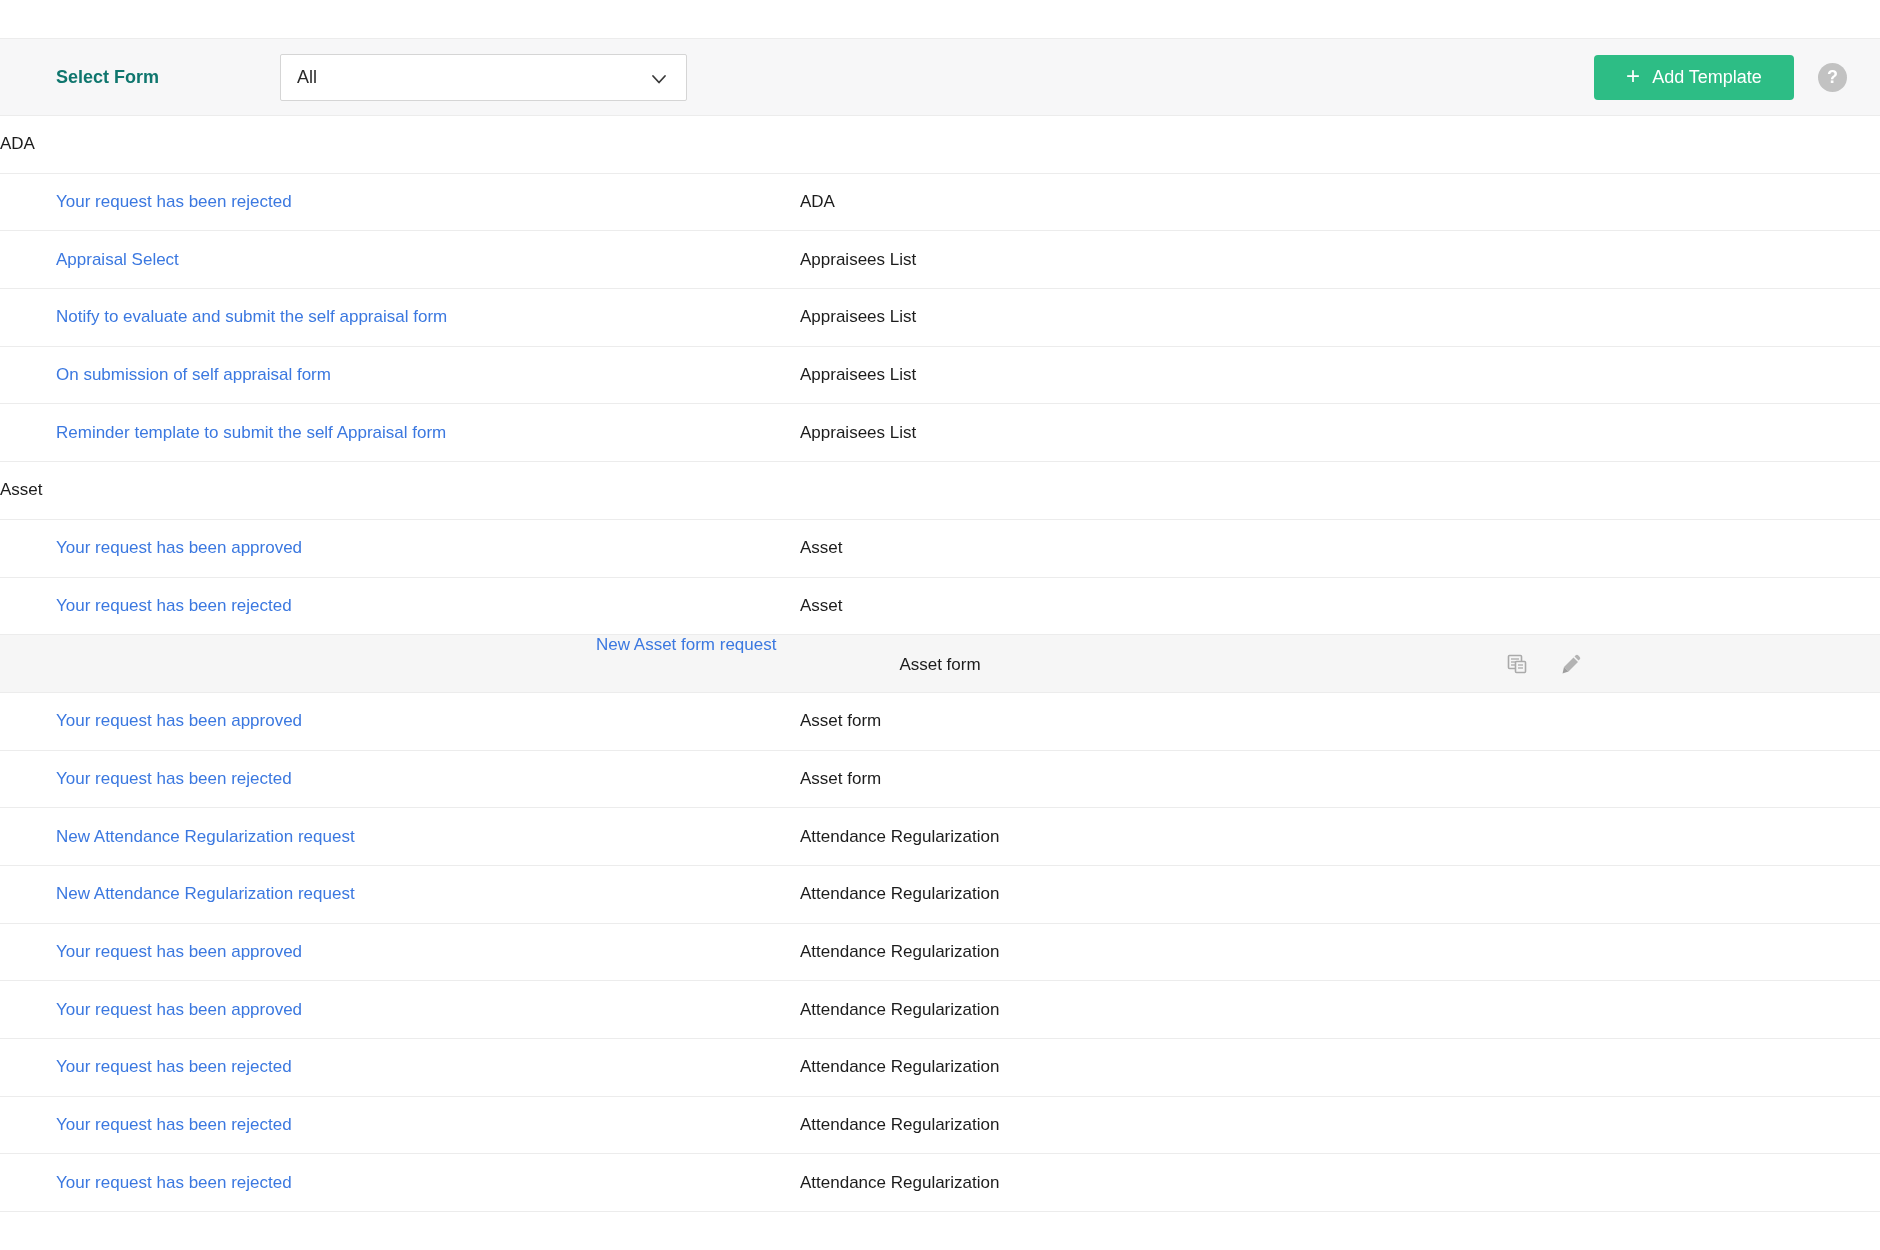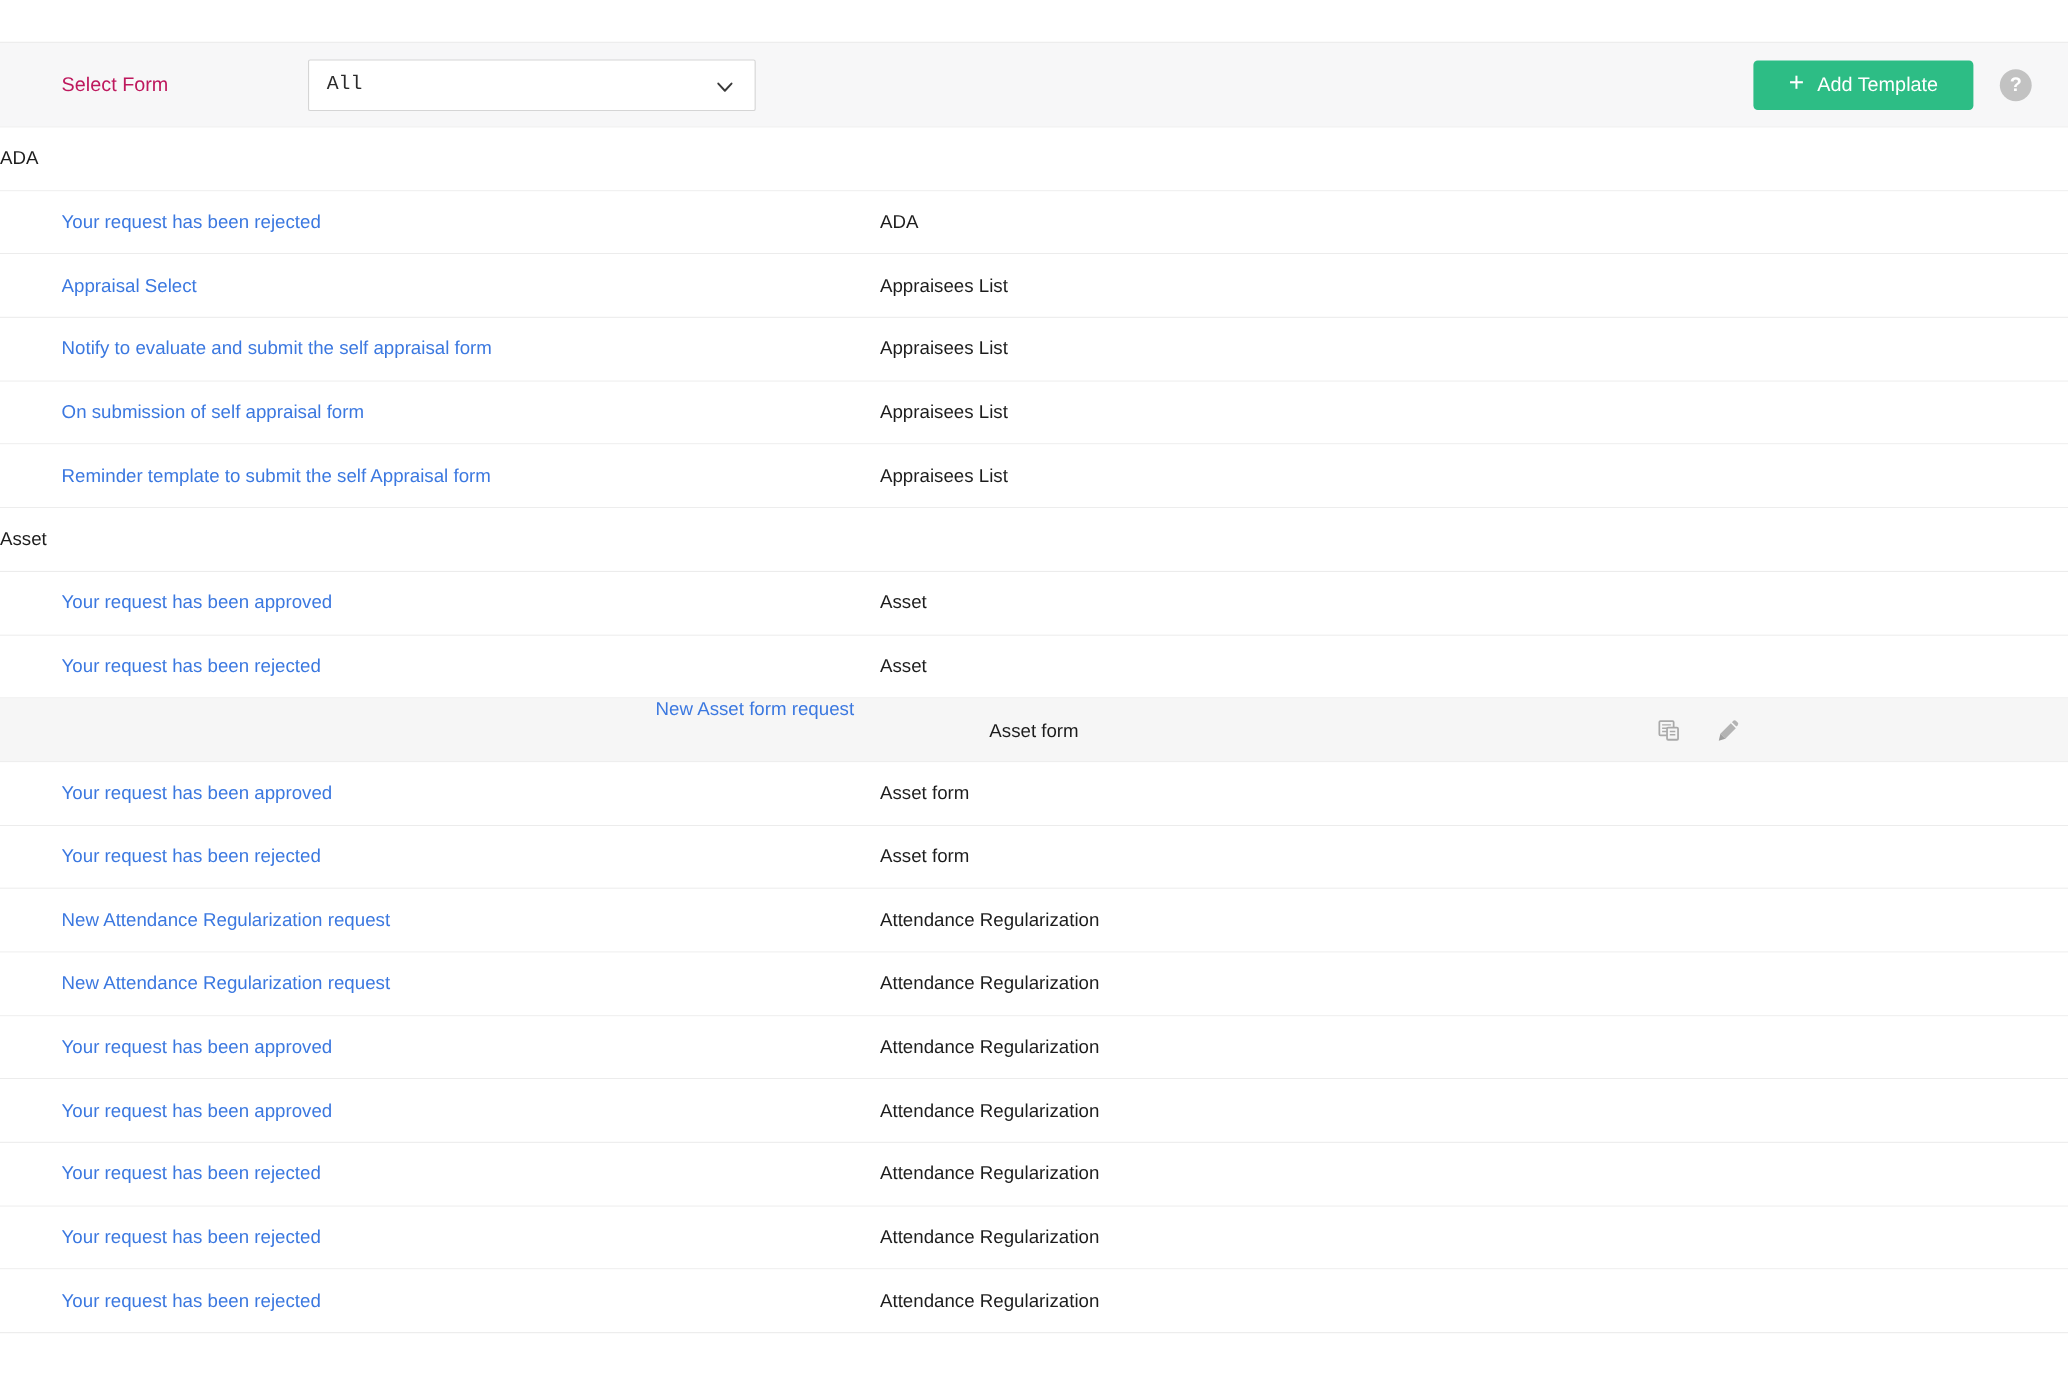--- a/index.html
+++ b/index.html
@@ -17,32 +17,31 @@
   
   .toolbar{
     position:absolute;top:38px;left:0;width:1880px;height:77px;
     background:var(--toolbar-bg,#f7f7f8);
     border-top:1px solid #ececec;
     box-sizing:border-box;
     display:flex;align-items:center;
   }
   .select-form-label{
     margin-left:56px;
-    font-size:18px;font-weight:normal;color:#be185d;
+    font-size:18px;font-weight:bold;color:#0f766e;
     width:224px;flex:0 0 auto;
   }
   .form-select{
     position:relative;
     width:407px;height:47px;flex:0 0 auto;
     background:#ffffff;
     border:1px solid #d5d5d5;border-radius:2px;
     box-sizing:border-box;
     display:flex;align-items:center;
     cursor:pointer;
-    font-family:Liberation Mono, monospace;
   }
   .form-select .value{
     margin-left:16px;font-size:18px;color:#2b2b2b;
   }
   .form-select .chevron{
     position:absolute;right:18px;top:15px;width:18px;height:18px;
   }
   .toolbar-right{
     margin-left:auto;display:flex;align-items:center;
     padding-right:33px;

